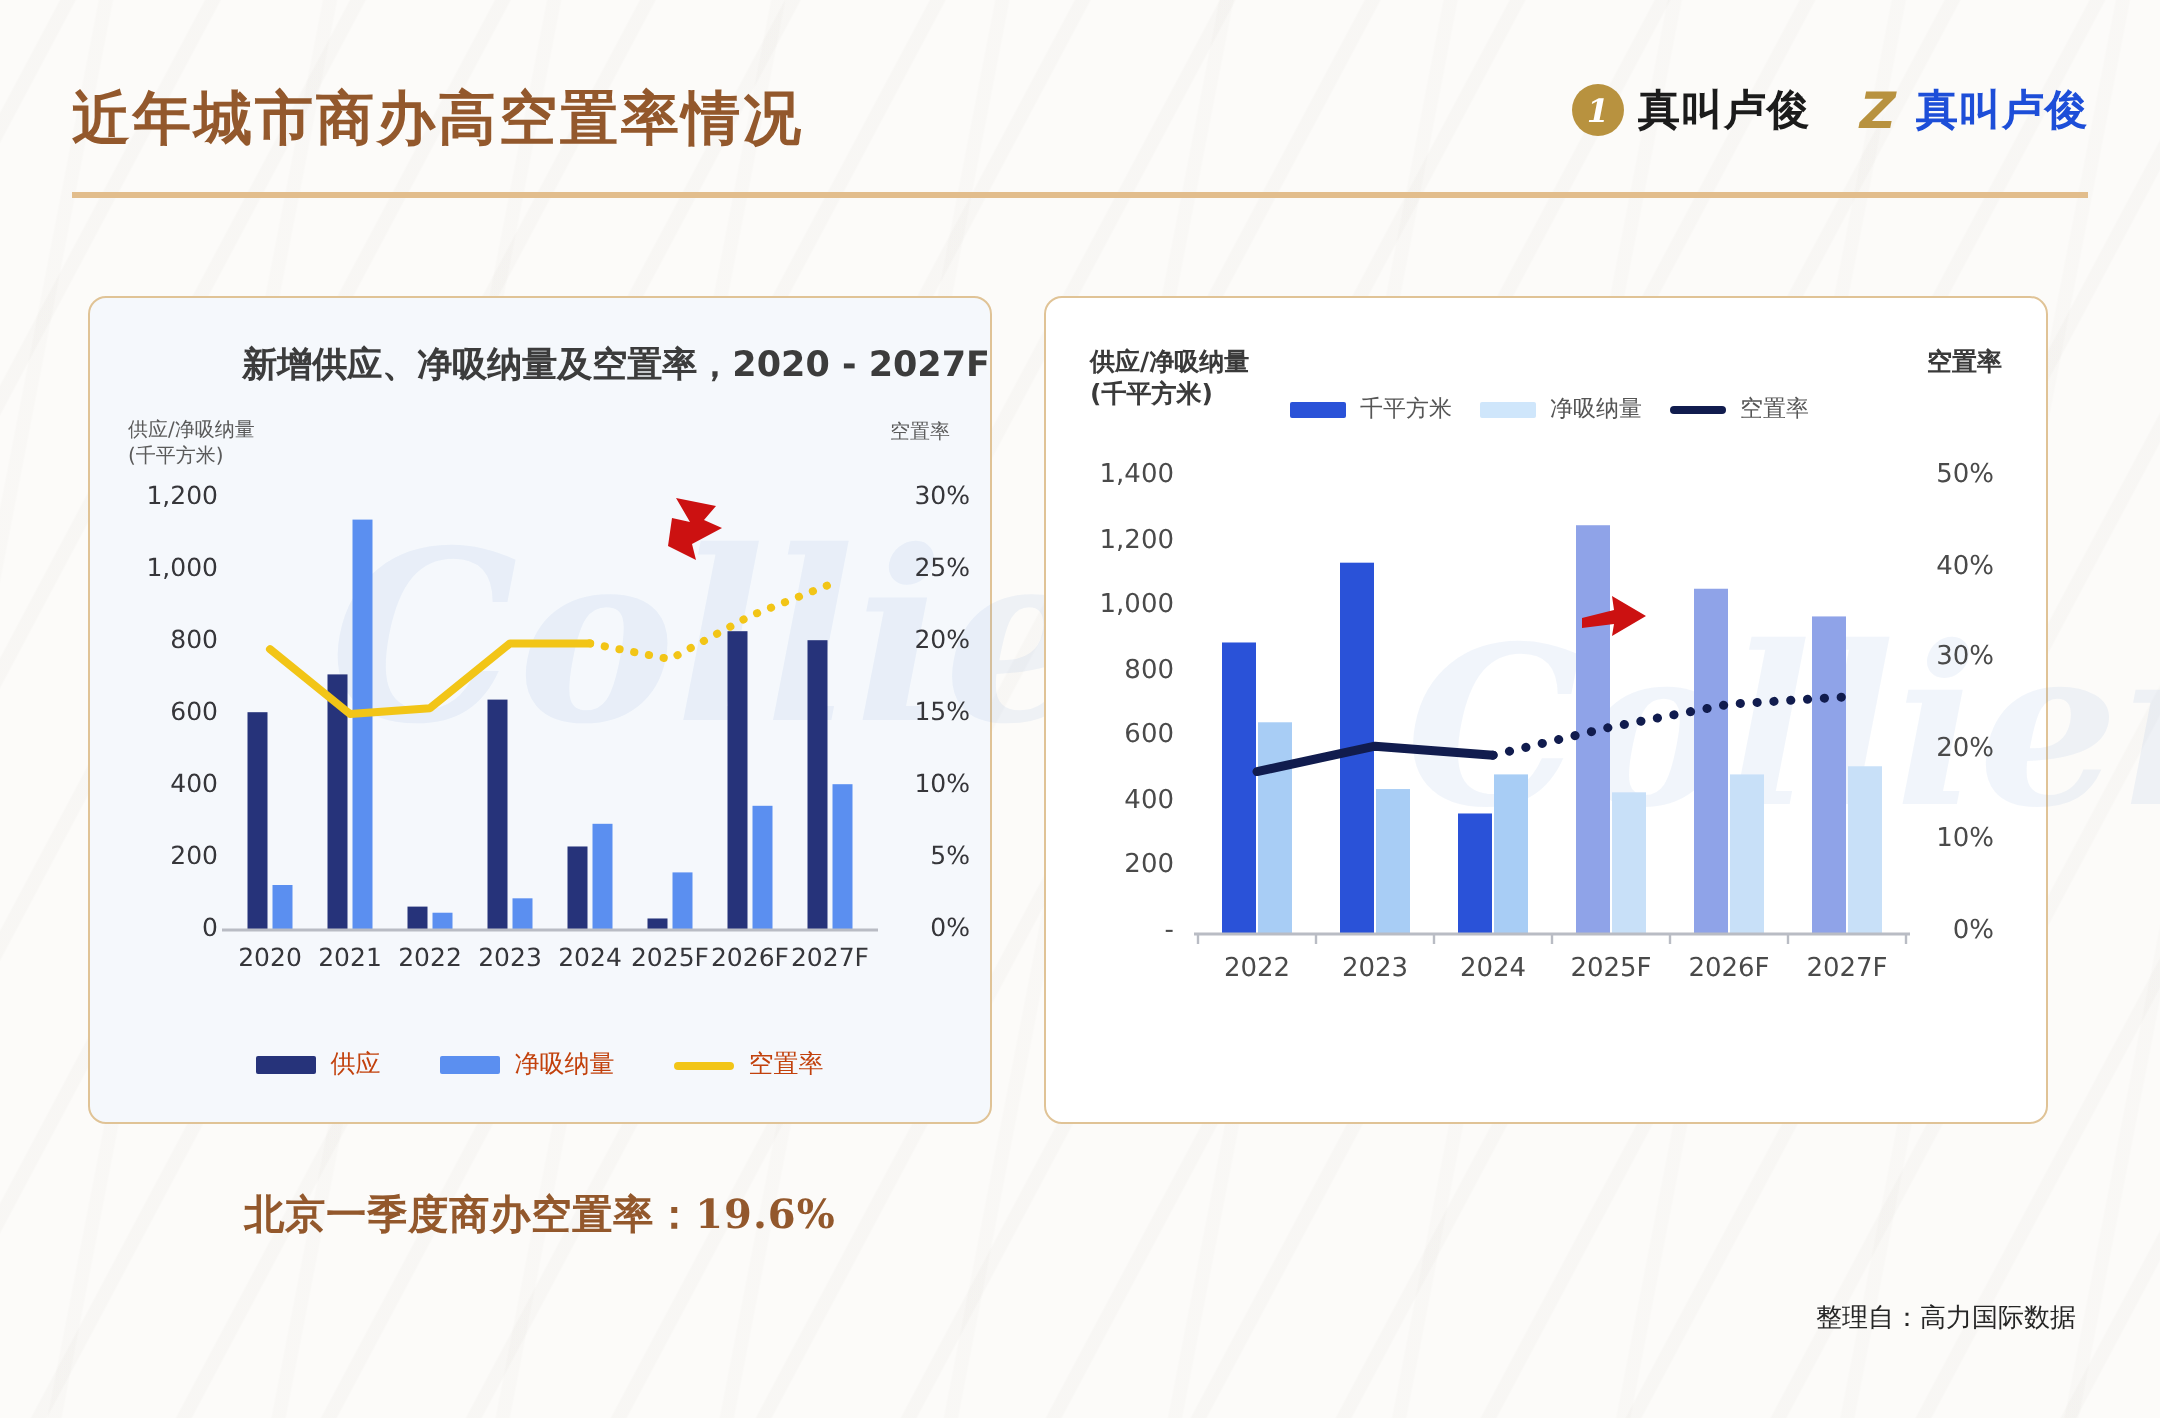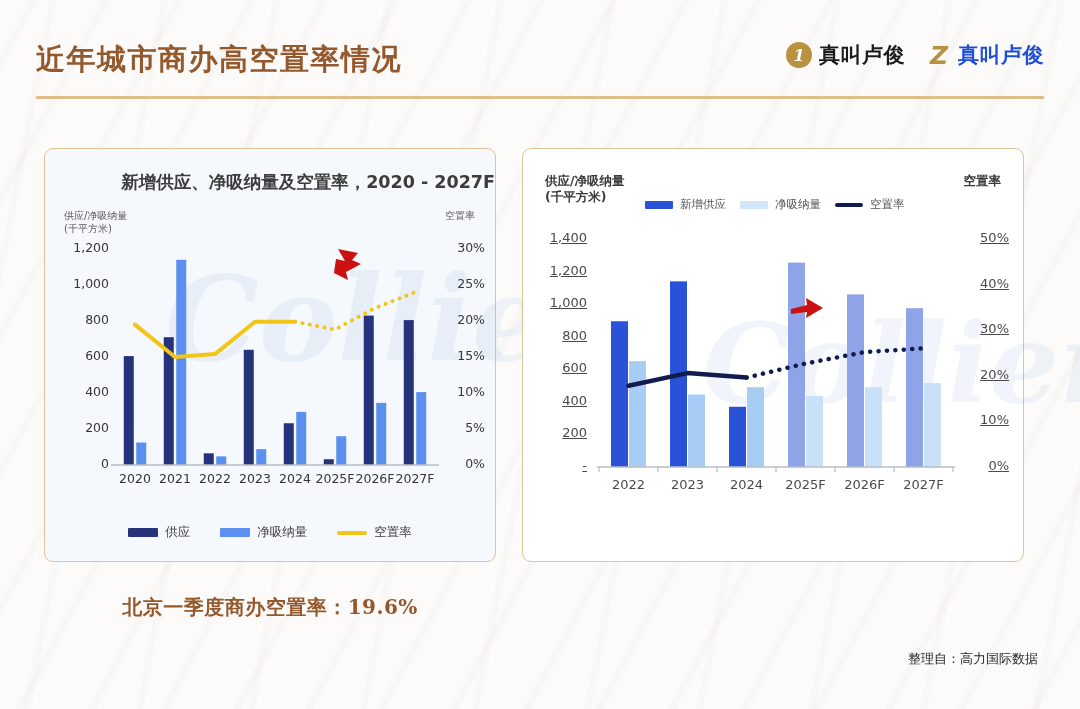--- a/index.html
+++ b/index.html
@@ -102,21 +102,21 @@
     font-size: 12.5px; color: #36363a;
     font-family: "DejaVu Sans", sans-serif;
   }
   #left-legend {
     position: absolute; left: 0; bottom: 20px; width: 100%;
     display: flex; justify-content: center; align-items: center; gap: 30px;
   }
   .legend-item { display: flex; align-items: center; gap: 7px; }
   .legend-swatch { width: 30px; height: 9px; border-radius: 1px; }
   .legend-line   { width: 30px; height: 4px; border-radius: 2px; }
-  .legend-text   { font-size: 12.5px; color: #404040; font-family: "DejaVu Sans", sans-serif; }
+  .legend-text   { font-size: 12.5px; color: #c2410c; font-family: "DejaVu Sans", sans-serif; }
 
   
   #right-axis-cap {
     position: absolute; left: 22px; top: 24px;
     font-size: 12.5px; font-weight: 700; color: #3a3a3a; line-height: 16px;
     font-family: "DejaVu Sans", sans-serif;
   }
   #right-axis-cap-right {
     position: absolute; right: 22px; top: 24px;
     font-size: 12.5px; font-weight: 700; color: #3a3a3a;
@@ -128,22 +128,22 @@
   }
   #right-legend .legend-text { font-size: 11.5px; color: #555; }
   #right-legend .legend-swatch { width: 28px; height: 8px; }
   #right-legend .legend-line { width: 28px; height: 4px; }
   #right-plot { position: absolute; left: 0; top: 82px; width: 502px; height: 272px; }
   .r-ylabel {
     position: absolute; width: 56px; text-align: right;
     font-size: 13px; color: #4a4a4a;
     font-family: "DejaVu Sans", sans-serif;
   }
-  .r-ylabel.left  { left: 8px; text-decoration: underline; }
-  .r-ylabel.right { left: auto; right: 16px; text-decoration: underline; }
+  .r-ylabel.left  { left: 8px; }
+  .r-ylabel.right { left: auto; right: 28px; }
   .r-xlabel {
     position: absolute; text-align: center;
     font-size: 13px; color: #4a4a4a;
     font-family: "DejaVu Sans", sans-serif;
   }
 
   
   .caption {
     position: absolute; text-align: center;
     font-size: 20px; font-weight: 700; color: #93582c;
@@ -242,21 +242,21 @@
 
     <div id="right-axis-cap">
       <div>供应/净吸纳量</div>
       <div>(千平方米)</div>
     </div>
     <div id="right-axis-cap-right">空置率</div>
 
     <div id="right-legend">
       <div class="legend-item">
         <div class="legend-swatch" style="background:#2a52d8"></div>
-        <div class="legend-text">新增供应</div>
+        <div class="legend-text">千平方米</div>
       </div>
       <div class="legend-item">
         <div class="legend-swatch" style="background:#cfe6fb"></div>
         <div class="legend-text">净吸纳量</div>
       </div>
       <div class="legend-item">
         <div class="legend-line" style="background:#111c4e"></div>
         <div class="legend-text">空置率</div>
       </div>
     </div>

